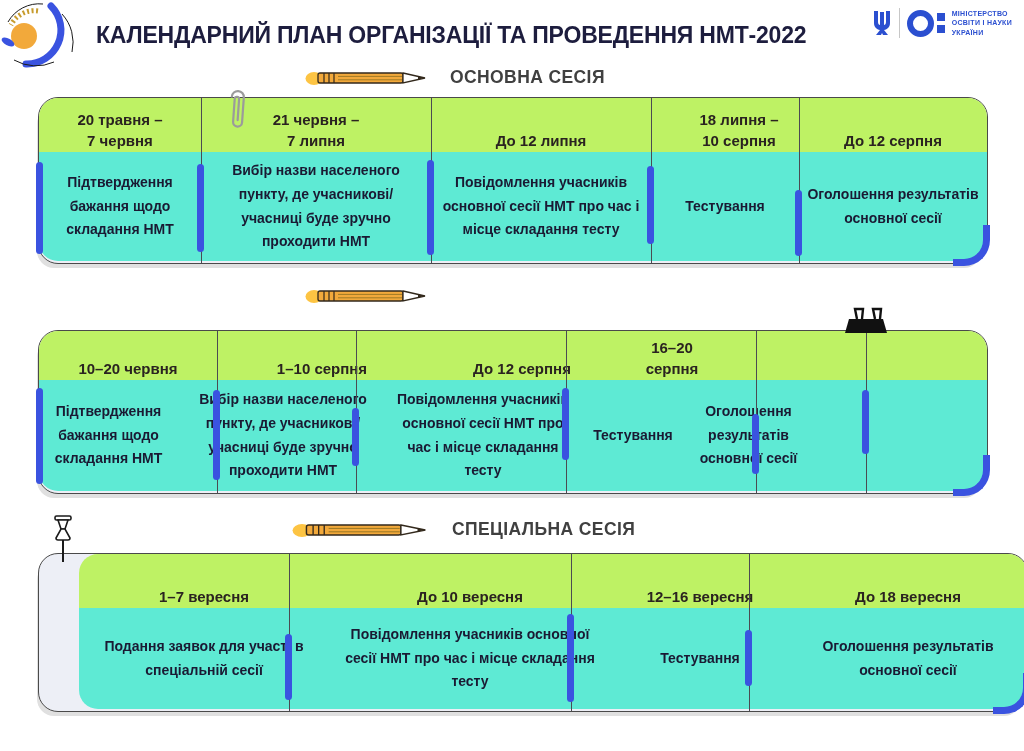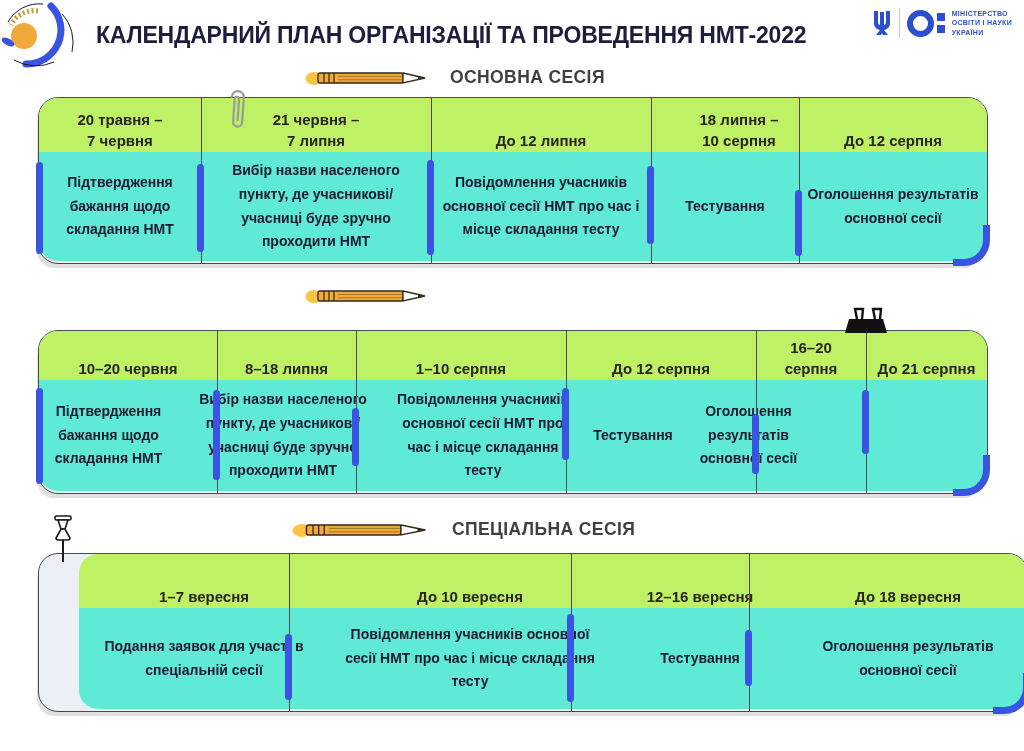--- a/index.html
+++ b/index.html
@@ -129,25 +129,23 @@
     <line x1="33" y1="7.4" x2="97" y2="7.4" stroke="#8a6d1f" stroke-width="0.8"></line>
     <line x1="33" y1="10.8" x2="97" y2="10.8" stroke="#8a6d1f" stroke-width="0.8"></line>
     <polygon points="98,4 120,9 98,14" fill="#ffffff" stroke="#33291c" stroke-width="1.3"></polygon>
     <polygon points="113,7.4 120,9 113,10.6" fill="#33291c"></polygon>
   </svg>
 </div>
 
 <div class="cal-table" style="left:38px;top:330px;height:162px;">
   <div class="thead" style="height:49px;">
     <div class="cell date-cell" style="width:178px;">10–20 червня</div>
-    <div class="cell date-cell" style="width:139px;">8–18 липня</div>
     <div class="cell date-cell" style="width:210px;">1–10 серпня</div>
     <div class="cell date-cell" style="width:190px;">До 12 серпня</div>
     <div class="cell date-cell" style="width:110px;">16–20 серпня</div>
-    <div class="cell date-cell" style="width:121px;">До 21 серпня</div>
   </div>
   <div class="tbody" style="height:111px;">
     <div class="cell task-cell" style="width:139px;">Підтвердження бажання щодо складання НМТ</div>
     <div class="cell task-cell" style="width:210px;">Вибір назви населеного пункту, де учасникові/учасниці буде зручно проходити НМТ</div>
     <div class="cell task-cell" style="width:190px;">Повідомлення учасників основної сесії НМТ про час і місце складання тесту</div>
     <div class="cell task-cell" style="width:110px;">Тестування</div>
     <div class="cell task-cell" style="width:121px;">Оголошення результатів основної сесії</div>
   </div>
   <div class="sep" style="left:178px;"></div>
   <div class="sep" style="left:317px;"></div>

